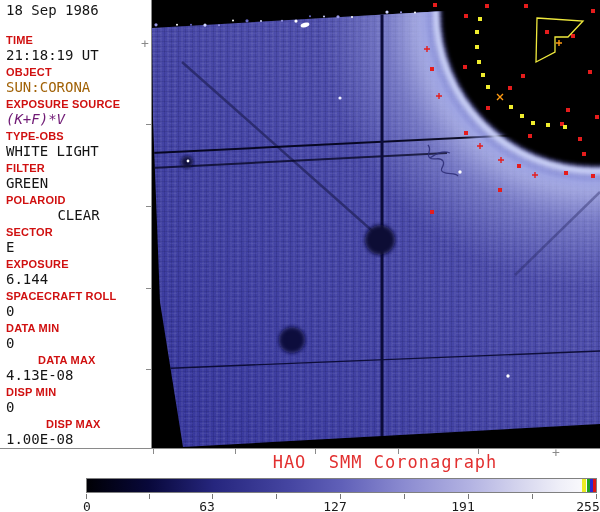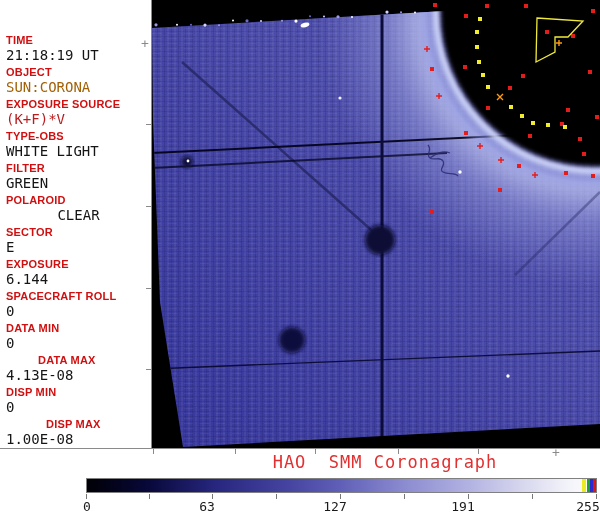--- a/index.html
+++ b/index.html
@@ -31,35 +31,36 @@
        font:13px "DejaVu Sans Mono",monospace;color:#1a1a1a;}
 </style>
 </head>
 <body>
 
 <div class="app">
 
   <div class="sidebar" id="fields">
 
       <div class="field">
+        <div class="val" style="color: rgb(21, 21, 21);">18 Sep 1986</div>
       </div>
 
       <div class="field">
         <div class="lbl" style="color: rgb(208, 16, 16);">TIME</div>
         <div class="val" style="color: rgb(21, 21, 21);">21:18:19 UT</div>
       </div>
 
       <div class="field">
         <div class="lbl" style="color: rgb(208, 16, 16);">OBJECT</div>
         <div class="val" style="color: #a16207;">SUN:CORONA</div>
       </div>
 
       <div class="field">
         <div class="lbl" style="color: rgb(208, 16, 16);">EXPOSURE SOURCE</div>
-        <div class="val" style="color: #b91c1c;">(K+F)*V</div>
+        <div class="val" style="color: #701a75; font-style: italic;">(K+F)*V</div>
       </div>
 
       <div class="field">
         <div class="lbl" style="color: rgb(208, 16, 16);">TYPE-OBS</div>
         <div class="val" style="color: rgb(21, 21, 21);">WHITE LIGHT</div>
       </div>
 
       <div class="field">
         <div class="lbl" style="color: rgb(208, 16, 16);">FILTER</div>
         <div class="val" style="color: rgb(21, 21, 21);">GREEN</div>

